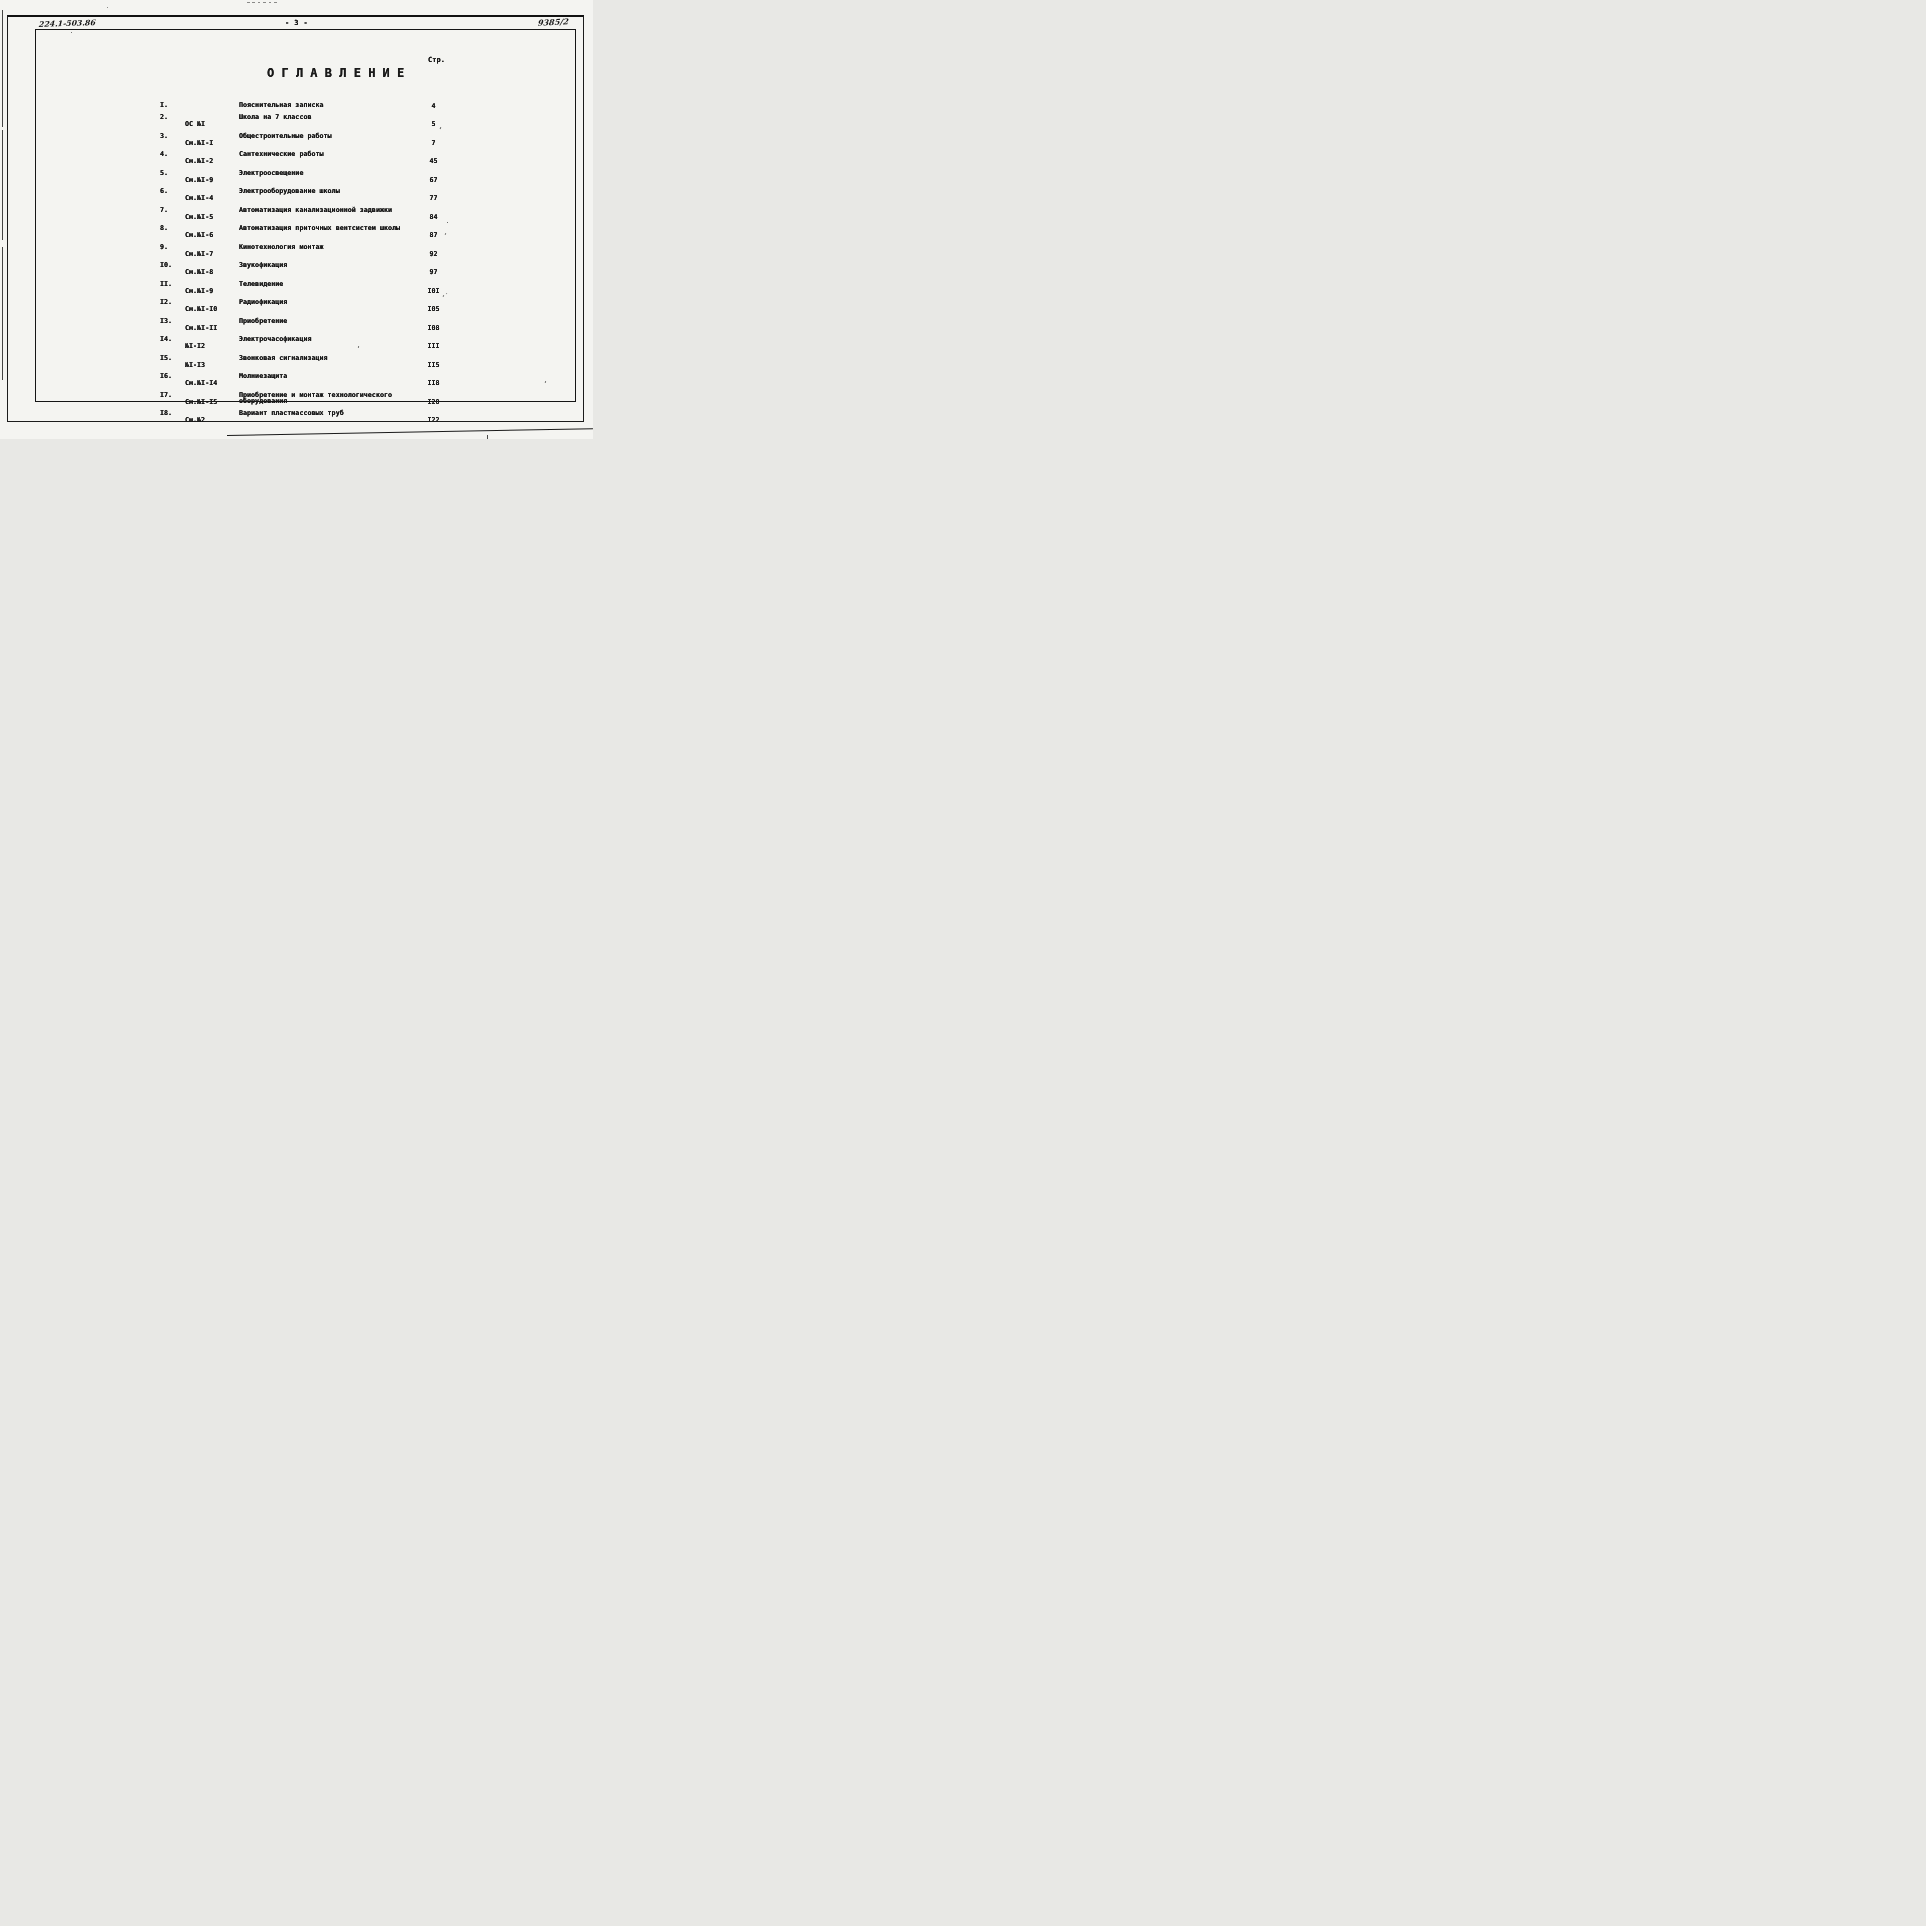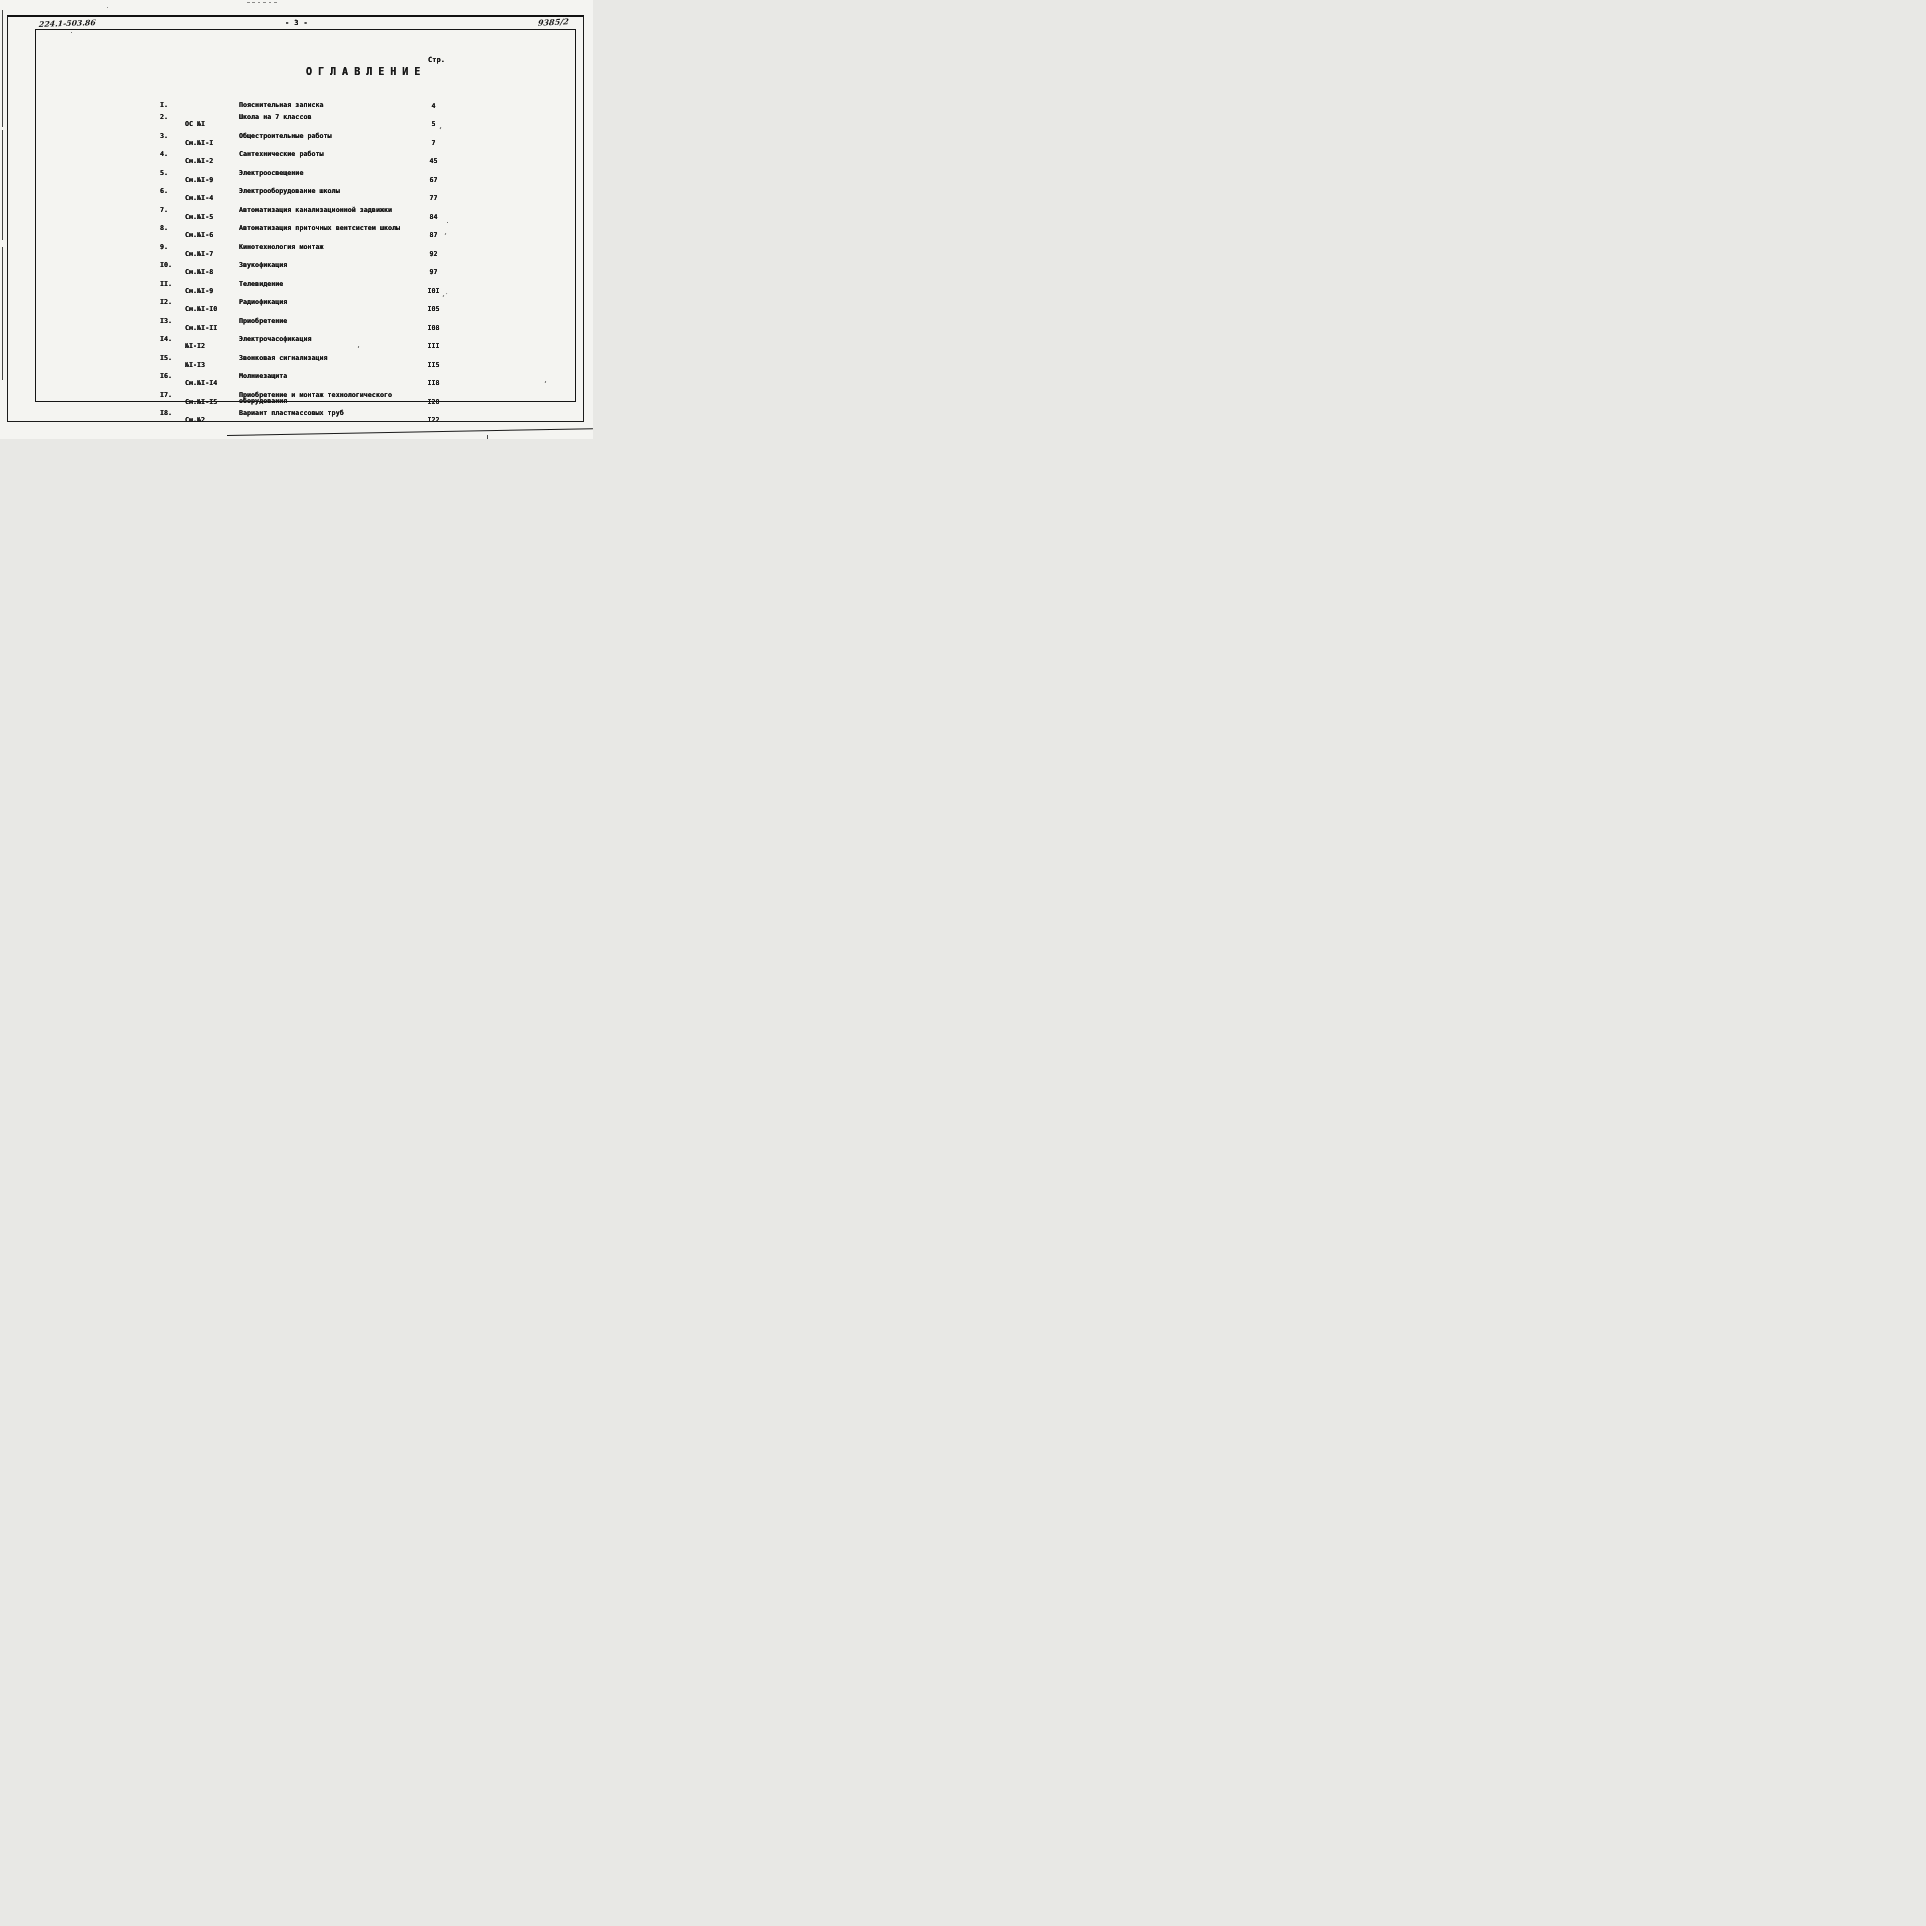--- a/index.html
+++ b/index.html
@@ -23,21 +23,21 @@
   .hand{
     font-family:"DejaVu Serif","Liberation Serif",serif;
     font-style:italic;font-weight:bold;color:#151515;
     white-space:nowrap;
   }
   .doc-code{position:absolute;left:39px;top:18.5px;font-size:7.7px;transform:rotate(-2deg) skewX(-6deg);}
   .sheet-no{position:absolute;left:285px;top:19px;font-size:7px;font-weight:bold;letter-spacing:0.4px;}
   .inv-no{position:absolute;left:538px;top:17px;font-size:8px;transform:rotate(-3deg) skewX(-8deg);}
   
   .tw{font-weight:bold;white-space:nowrap;text-shadow:0 0 0.2px #1a1a1a;}
-  .toc-title{position:absolute;left:267px;top:66px;font-size:10px;margin-left:39px;}
+  .toc-title{position:absolute;left:267px;top:66px;font-size:12px;}
   .page-col-header{position:absolute;left:428px;top:56px;font-size:7px;}
   
   .toc-rows{position:absolute;left:160px;top:102px;width:308px;font-size:6.7px;}
   .toc-row{
     display:grid;grid-template-columns:25px 54px 169px 51px;
     line-height:6.5px;margin-bottom:5px;
     font-weight:bold;text-shadow:0 0 0.2px #1a1a1a;
   }
   .c-num{white-space:nowrap;}
   .c-code{white-space:nowrap;margin-top:7px;}

